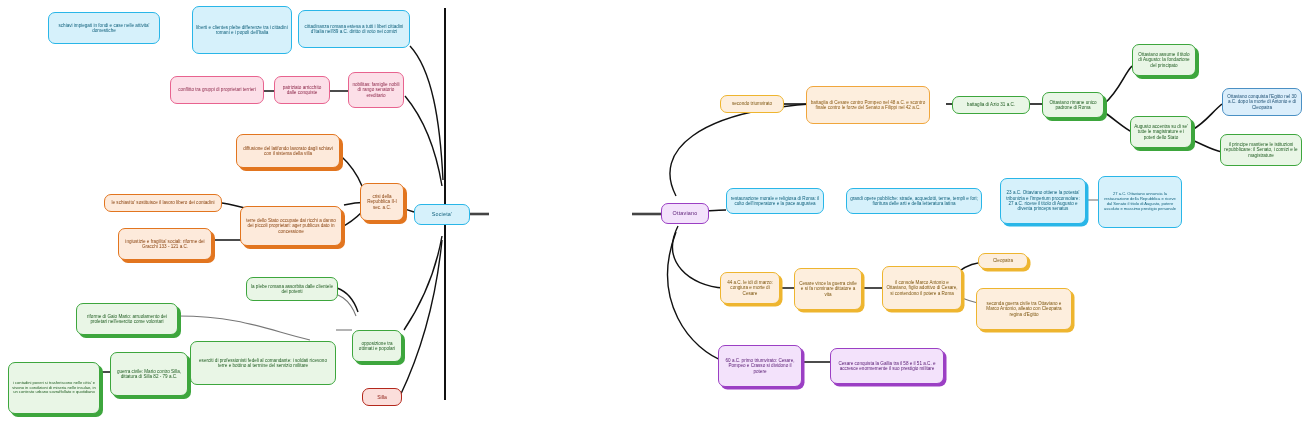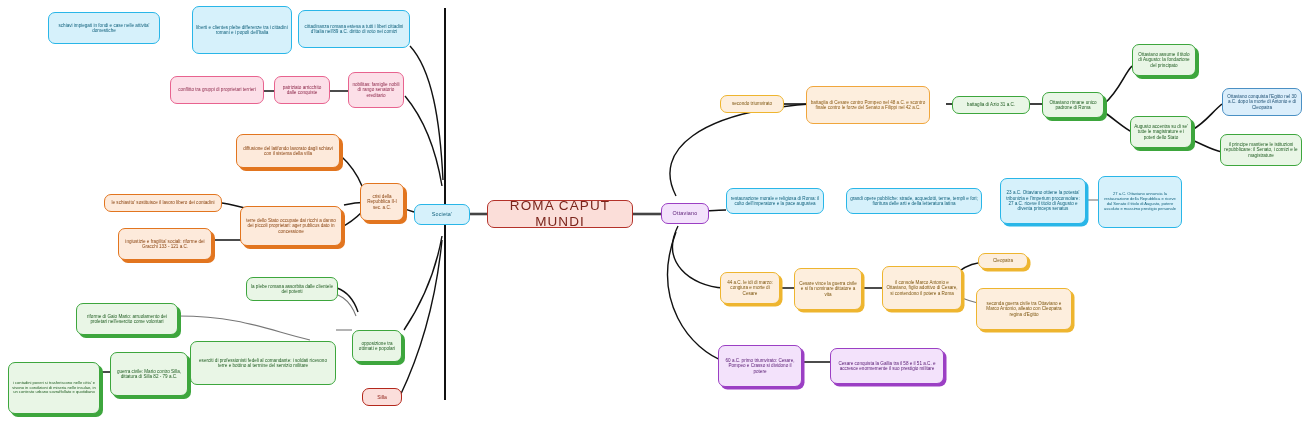--- a/index.html
+++ b/index.html
@@ -98,23 +98,20 @@
     </g>
     <g fill="none" stroke="#777" stroke-width="1.1">
       <path d="M962,298 C972,302 980,304 988,304"></path>
       <path d="M1086,200 L1098,200"></path>
     </g>
     <g fill="none" stroke="#111" stroke-width="1.5">
       <path d="M802,362 L830,362"></path>
     </g>
   </svg>
 
-  <div class="node c-redc center" style="left:487px;top:200px;width:146px;height:28px;">
-    <span>ROMA CAPUT MUNDI</span>
-  </div>
   <div class="node c-blue hub" style="left:414px;top:204px;width:56px;height:21px;">
     <span>Societa'</span>
   </div>
   <div class="node c-purple hub" style="left:661px;top:203px;width:48px;height:21px;">
     <span>Ottaviano</span>
   </div>
 
   <div class="node c-blue t45" style="left:48px;top:12px;width:112px;height:32px;">
     <span>schiavi impiegati in fondi e case nelle attivita' domestiche</span>
   </div>

